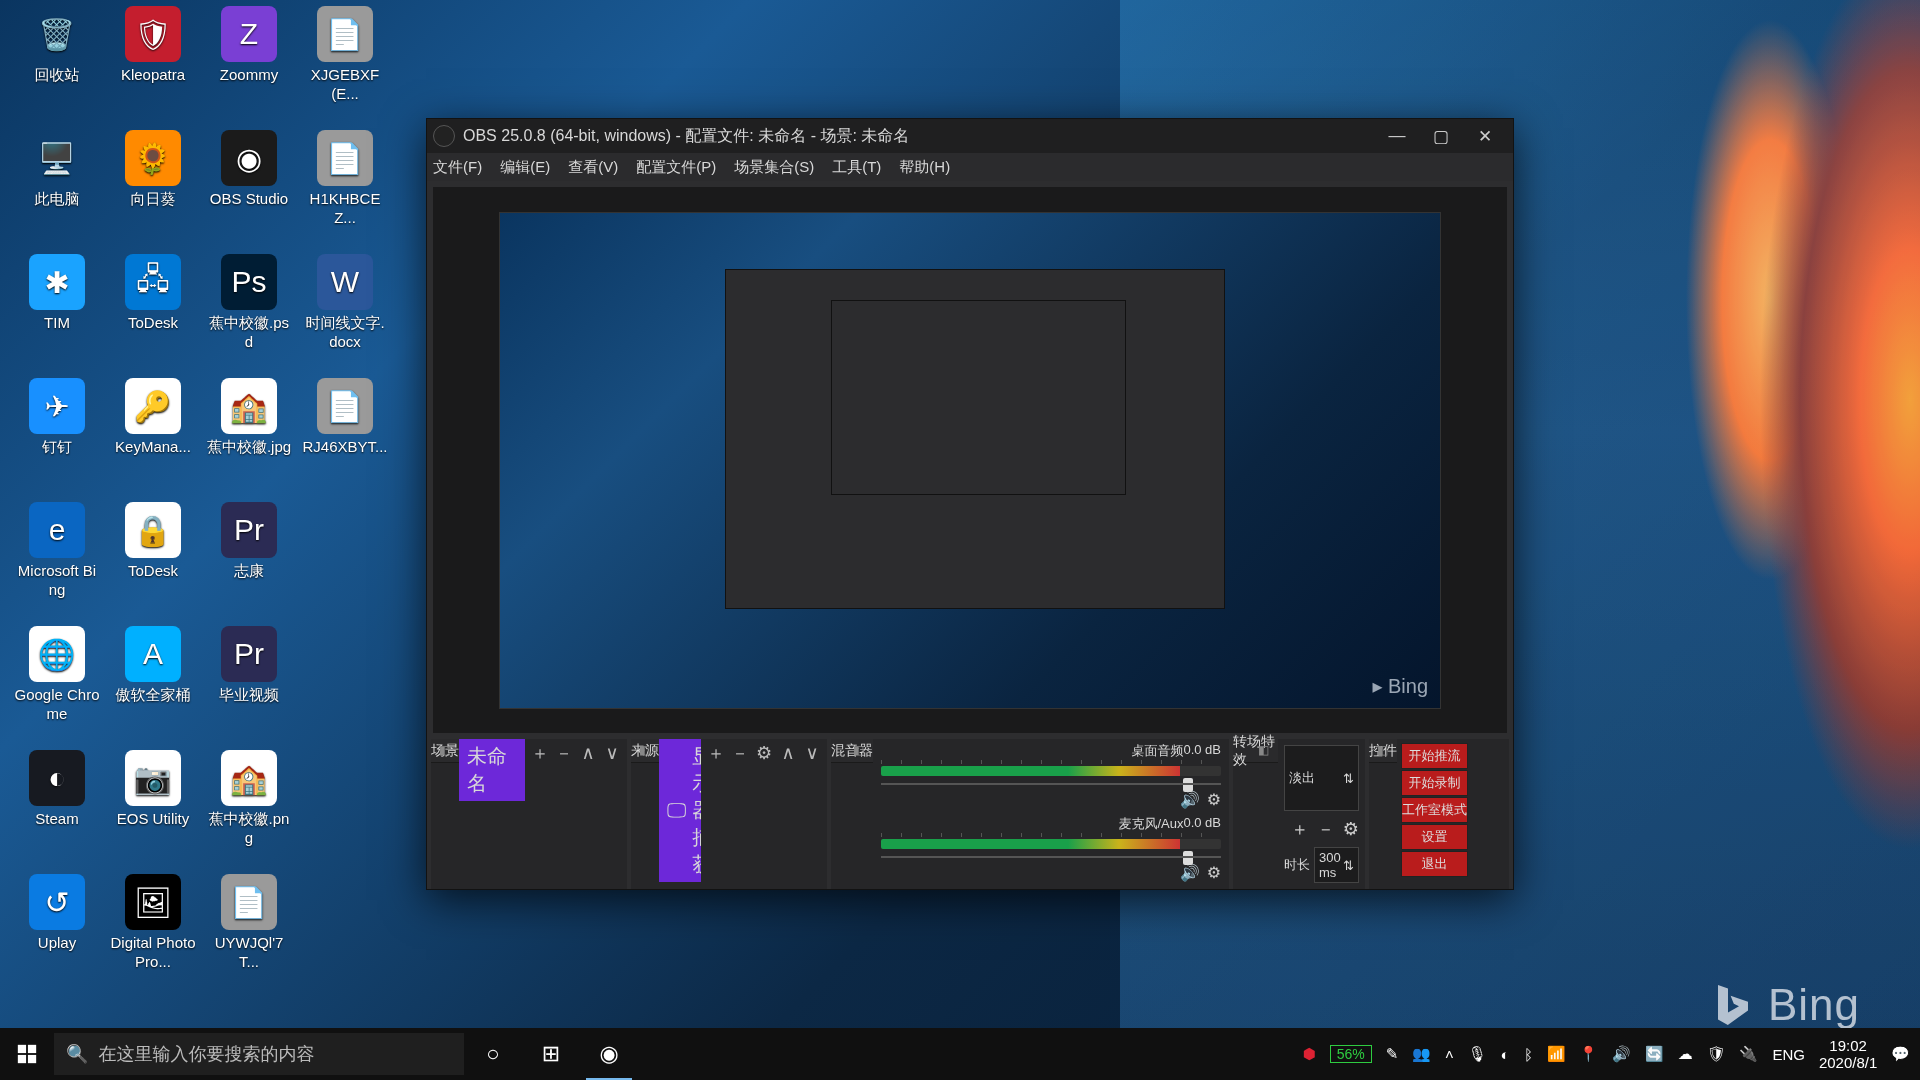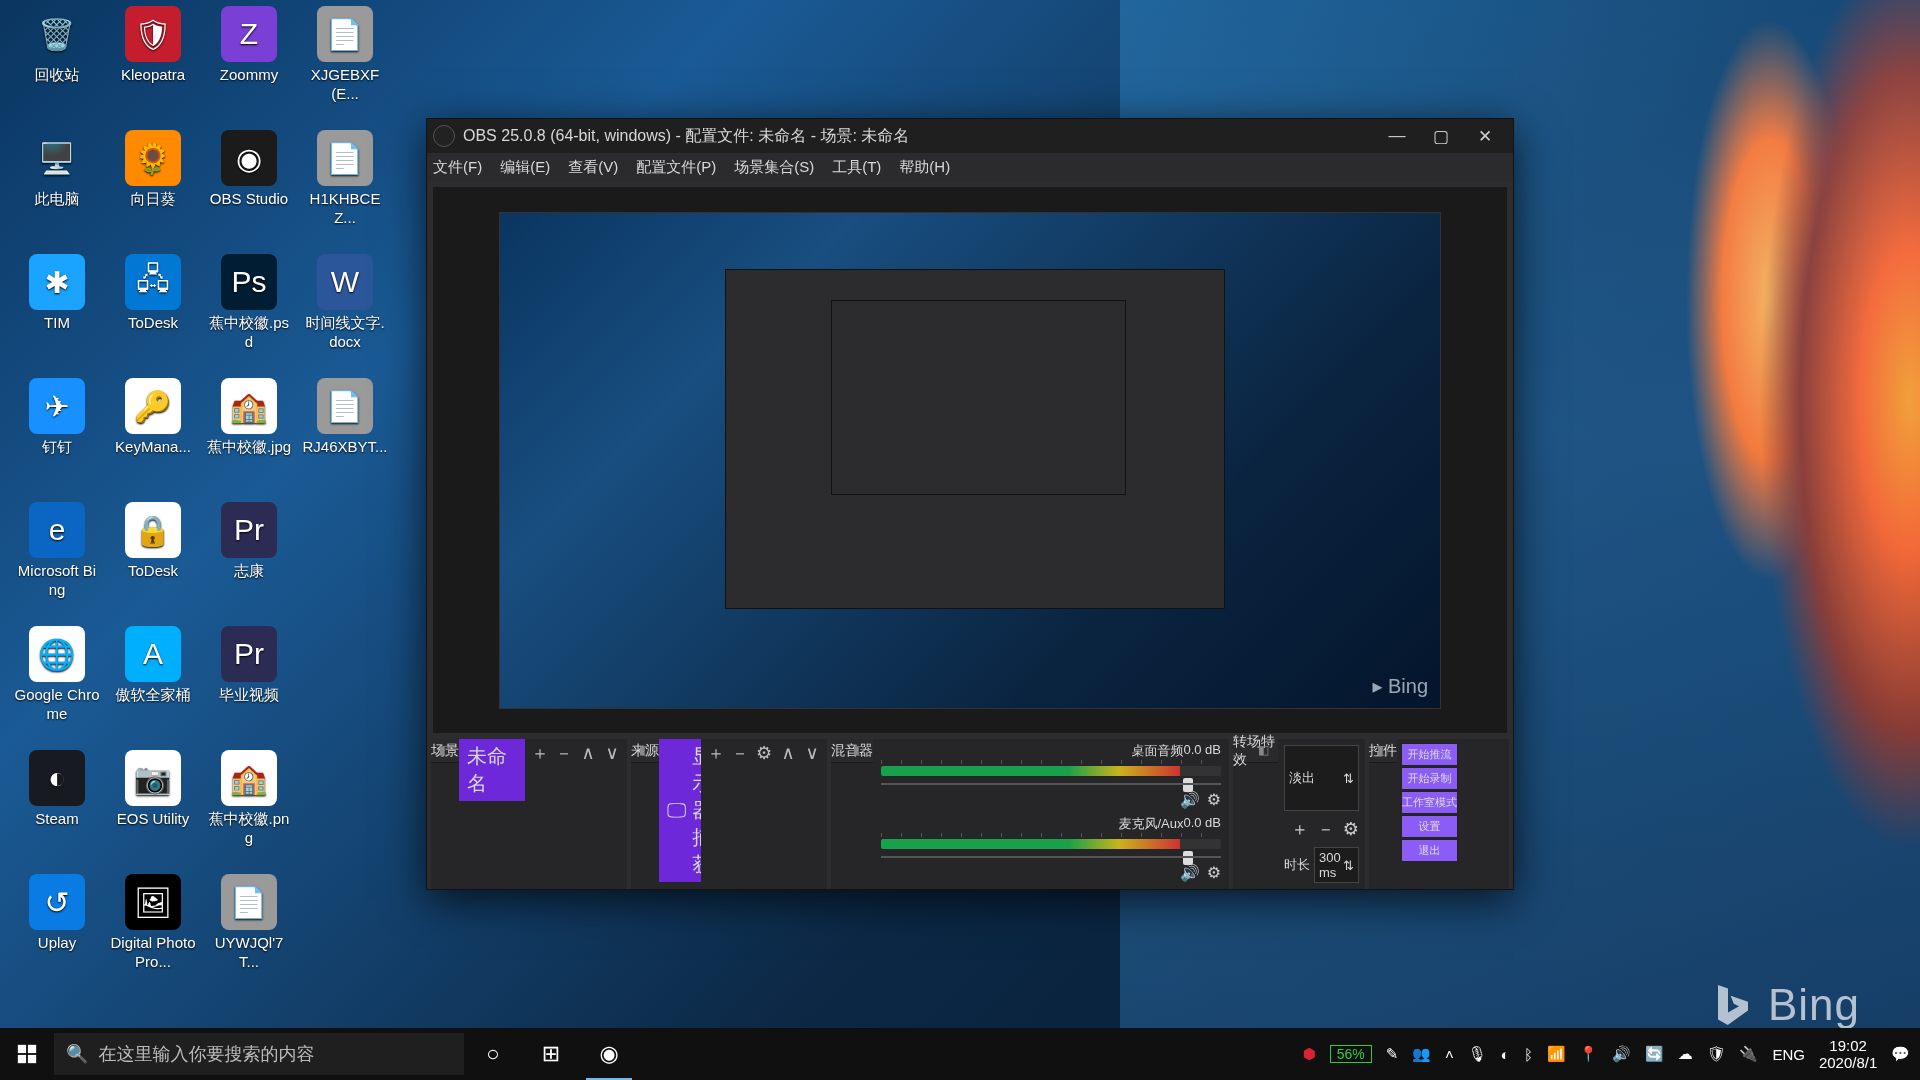--- a/index.html
+++ b/index.html
@@ -53,21 +53,21 @@
 .mx .ticks{height:4px;background:repeating-linear-gradient(90deg,#555 0 1px,transparent 1px 20px)}
 .mx .ctrl{display:flex;justify-content:flex-end;gap:6px;font-size:16px;color:#ccc}
 .mx .slider{height:12px;position:relative}
 .mx .slider:after{content:"";position:absolute;left:0;right:0;top:5px;height:2px;background:#555}
 .mx .slider .knob{position:absolute;right:28px;top:0;width:10px;height:14px;background:#ddd;border-radius:2px}
 
 .trans-body{padding:6px;display:flex;flex-direction:column;gap:6px;font-size:13px}
 .trans-body .row{display:flex;align-items:center;gap:4px}
 .sel{flex:1;background:#1c1c1d;border:1px solid #444;padding:2px 4px;display:flex;justify-content:space-between;align-items:center;font-size:13px}
 .ctrl-body{display:flex;flex-direction:column;gap:1px;padding:4px}
-.ctrl-body button{background:#8b5cf6;border:1px solid #222;color:#ddd;padding:3px 0;font-size:11px}
+.ctrl-body button{background:#b91c1c;border:1px solid #222;color:#ddd;padding:3px 0;font-size:13px}
 
 .status{height:24px;background:#262628;display:flex;align-items:center;justify-content:flex-end;gap:24px;padding:0 10px;font-family:Consolas,monospace;font-size:14px;color:#bfbfbf}
 .status .dot{color:#888}
 
 
 .taskbar{position:absolute;left:0;right:0;bottom:0;height:52px;background:#101010;display:flex;align-items:center;color:#fff;font-size:17px}
 .tb-start{width:54px;height:52px;display:flex;align-items:center;justify-content:center}
 .tb-start svg{width:22px;height:22px;fill:#fff}
 .tb-search{width:410px;height:42px;background:#1f1f1f;display:flex;align-items:center;padding:0 12px;color:#bbb;gap:10px;font-size:18px}
 .tb-icons{display:flex;height:52px}

